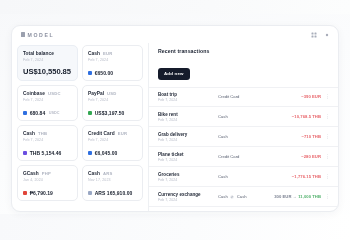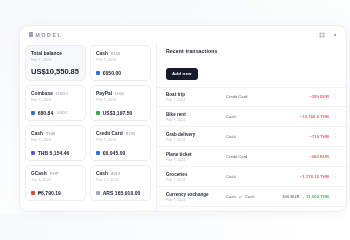--- a/index.html
+++ b/index.html
@@ -19,21 +19,21 @@
     background: linear-gradient(100deg, #f6f7f9 0%, #f9fafb 60%, #fcfdfd 100%);
   }
   .band-bottom {
     position: absolute; left: 0; bottom: 0; width: 350px; height: 26px;
     background: linear-gradient(100deg, #f8f9fb 0%, #fbfcfd 55%, #ffffff 100%);
   }
 
   
   .app {
     position: absolute;
-    left: 19px; top: 25px;
+    left: 11px; top: 25px;
     width: 328px; height: 187px;
     background: #ffffff;
     border: 1px solid #ebedf1;
     border-radius: 9px;
     box-shadow: 0 2px 8px rgba(25,35,60,.045);
     overflow: hidden;
     display: flex; flex-direction: column;
   }
 
   

